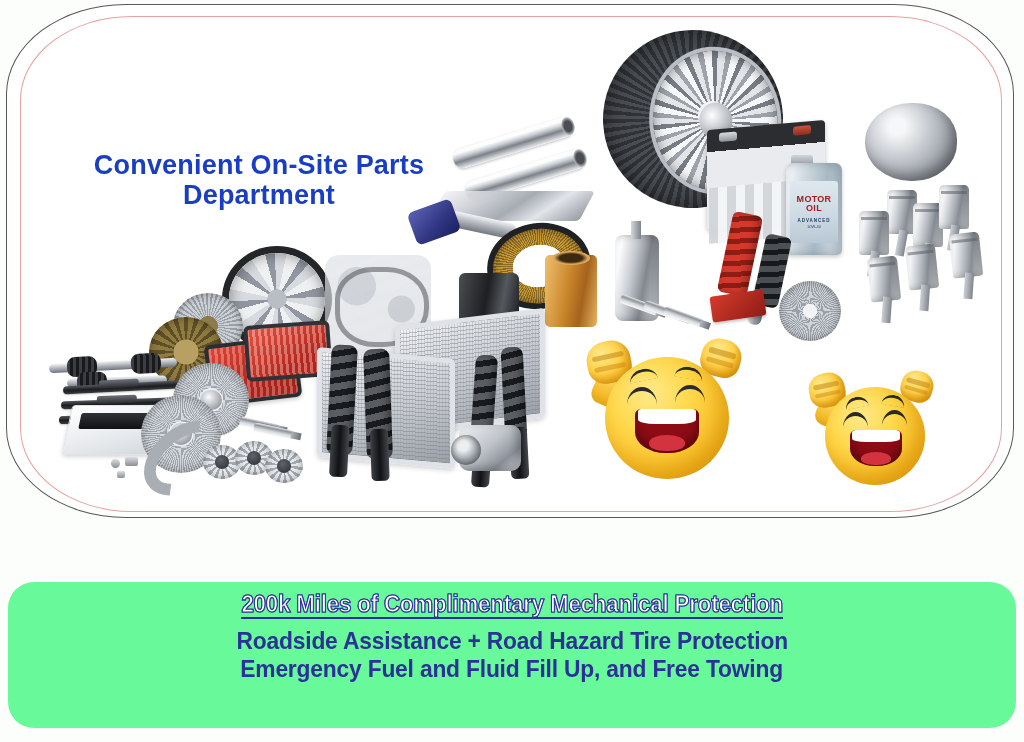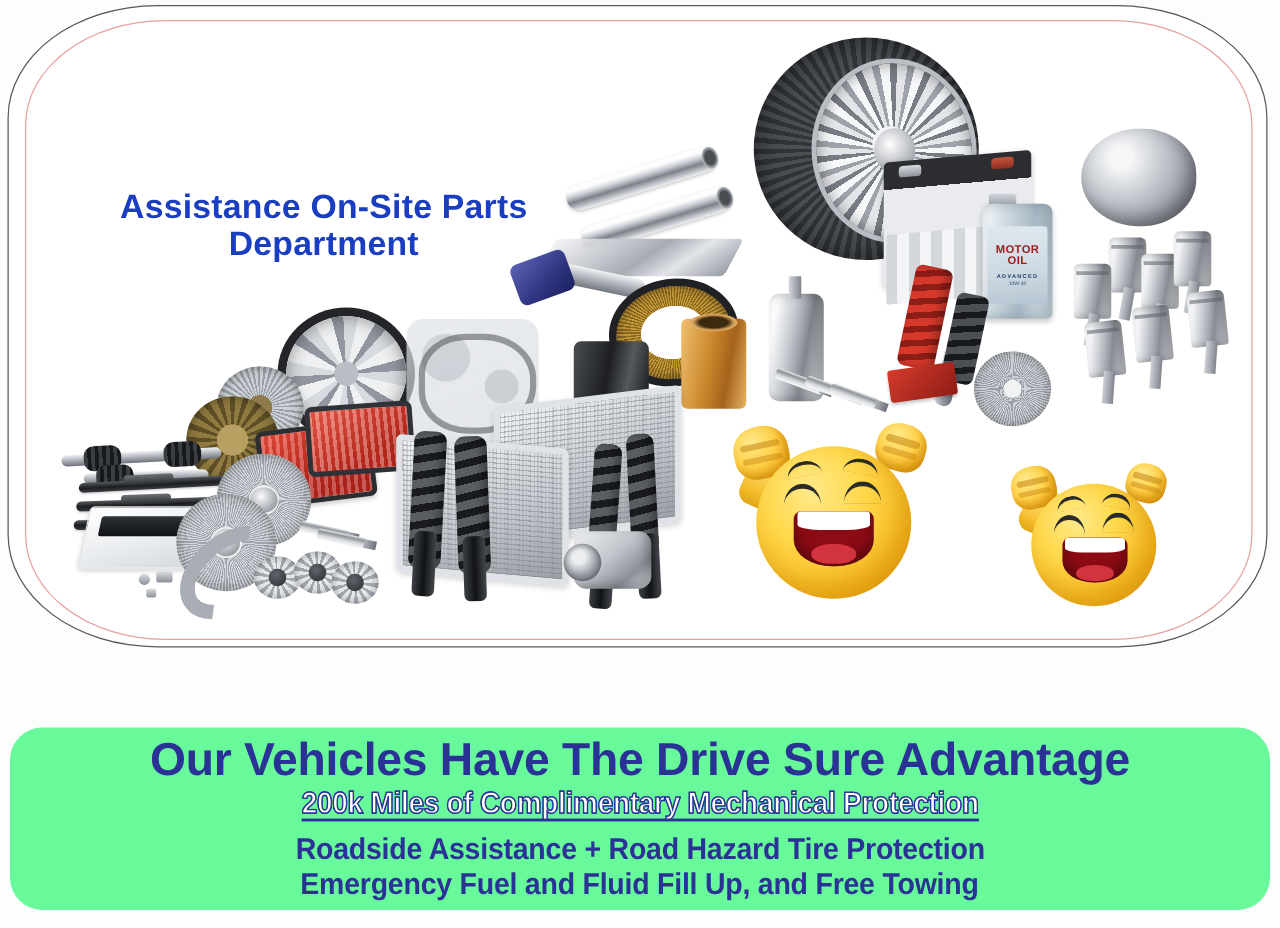--- a/index.html
+++ b/index.html
@@ -658,24 +658,23 @@
         <div class="brow" style="left:57px;top:8px;width:23px;height:8px;transform:rotate(10deg);"></div>
         <div class="eye" style="left:18px;top:25px;width:25px;height:12px;"></div>
         <div class="eye" style="left:57px;top:23px;width:25px;height:12px;"></div>
         <div class="mouth" style="left:25px;top:43px;width:52px;height:36px;">
           <div class="teeth" style="height:12px;"></div>
           <div class="tongue"></div>
         </div>
       </div>
     </div>
 
-    <div class="headline" id="headline-2">Assistance On-Site Parts
+    <div class="headline" id="headline-2">Convenient On-Site Parts
 Department</div>
   </div>
 
   <div class="banner">
-    <div class="banner-line1">Our Vehicles Have The Drive Sure Advantage</div>
     <div class="banner-line2">200k Miles of Complimentary Mechanical Protection</div>
     <div class="banner-line3">Roadside Assistance + Road Hazard Tire Protection</div>
     <div class="banner-line4">Emergency Fuel and Fluid Fill Up, and Free Towing</div>
   </div>
 
 </div>
 
 </body></html>

